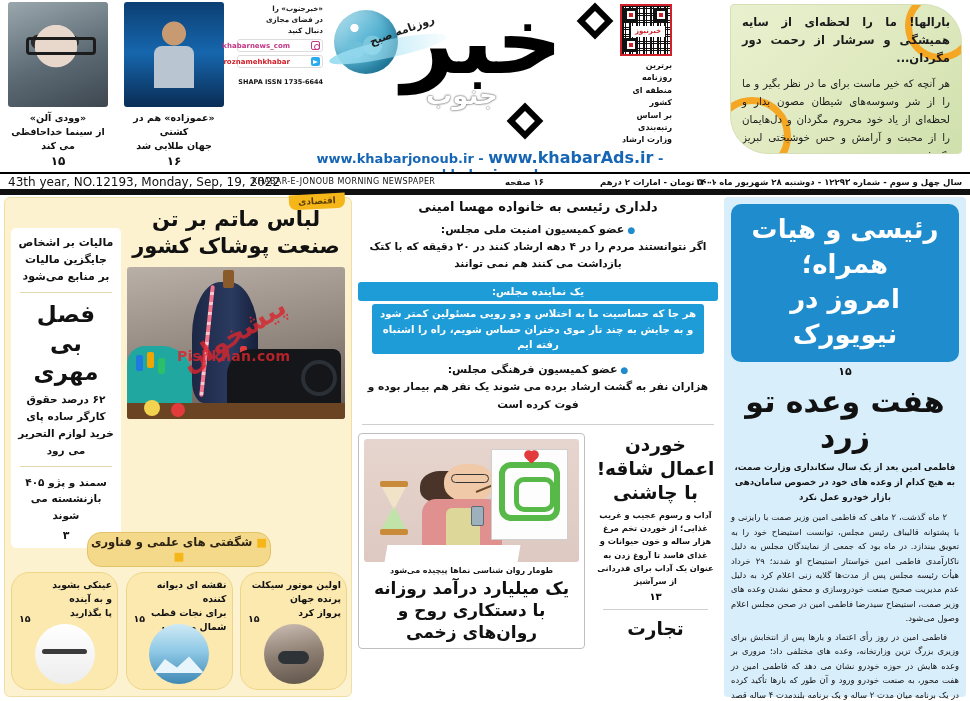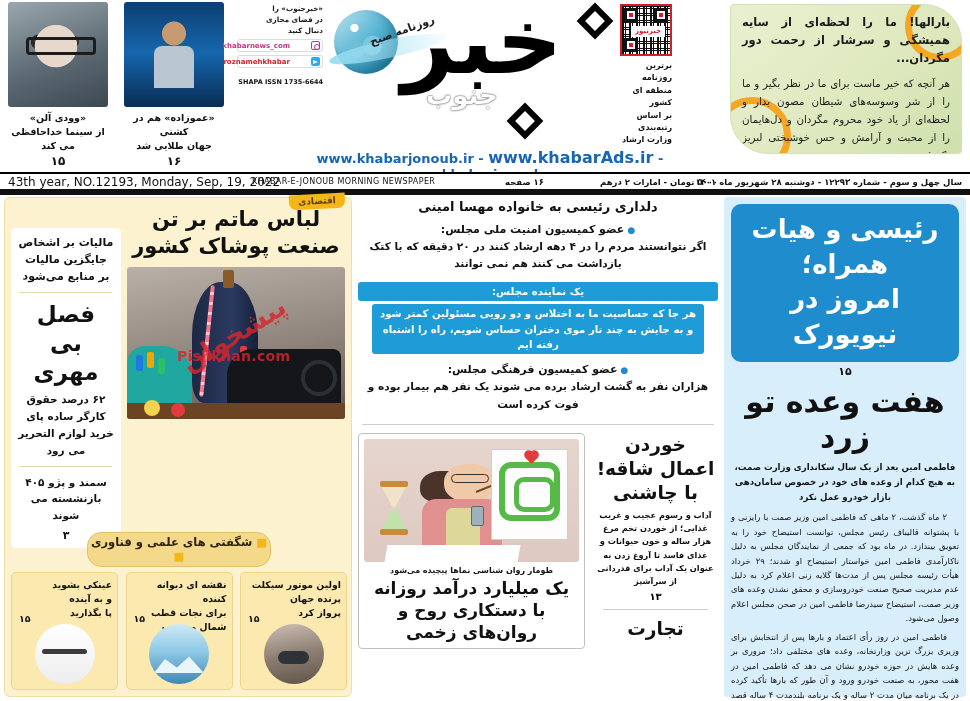--- a/index.html
+++ b/index.html
@@ -214,21 +214,21 @@
   .techstrip { position:absolute; left:6px; bottom:6px; width:336px; }
   .tech-title {
     margin:0 auto 5px; width:184px; text-align:center; background:#f5d98a;
     border:1px solid #e3c268; border-radius:14px; font-size:11.5px; font-weight:bold;
     color:#2b2212; padding:2px 0 3px; direction:rtl;
   }
   .tech-title .dot { color:#f5b61a; }
   .tech-cards { display:flex; gap:6px; justify-content:space-between; direction:rtl; }
   .tcard {
     width:107px; height:118px; background:#fbe9b0; border:1px solid #eed689;
-    border-radius:5px; padding:5px 5px 0; position:relative; direction:rtl;
+    border-radius:18px; padding:5px 5px 0; position:relative; direction:rtl;
   }
   .tcard-t { font-size:9.3px; font-weight:bold; line-height:1.5; text-align:right; color:#111;}
   .tcard-pg { position:absolute; left:7px; top:40px; font-size:9.5px; font-weight:bold; color:#111;}
   .tcard-img {
     position:absolute; left:50%; transform:translateX(-50%); bottom:5px;
     width:60px; height:60px; border-radius:50%; overflow:hidden;
   }
   .img-moto { background:linear-gradient(170deg,#cdbfb4 0%,#8e7f73 50%,#5e5349 100%); }
   .img-moto:after{ content:""; position:absolute; left:24%; top:45%; width:52%; height:22%; background:#2e3338; border-radius:7px;}
   .img-ice  { background:linear-gradient(180deg,#cfeaf5 0%,#8fc9e6 45%,#3f88b5 100%); }

